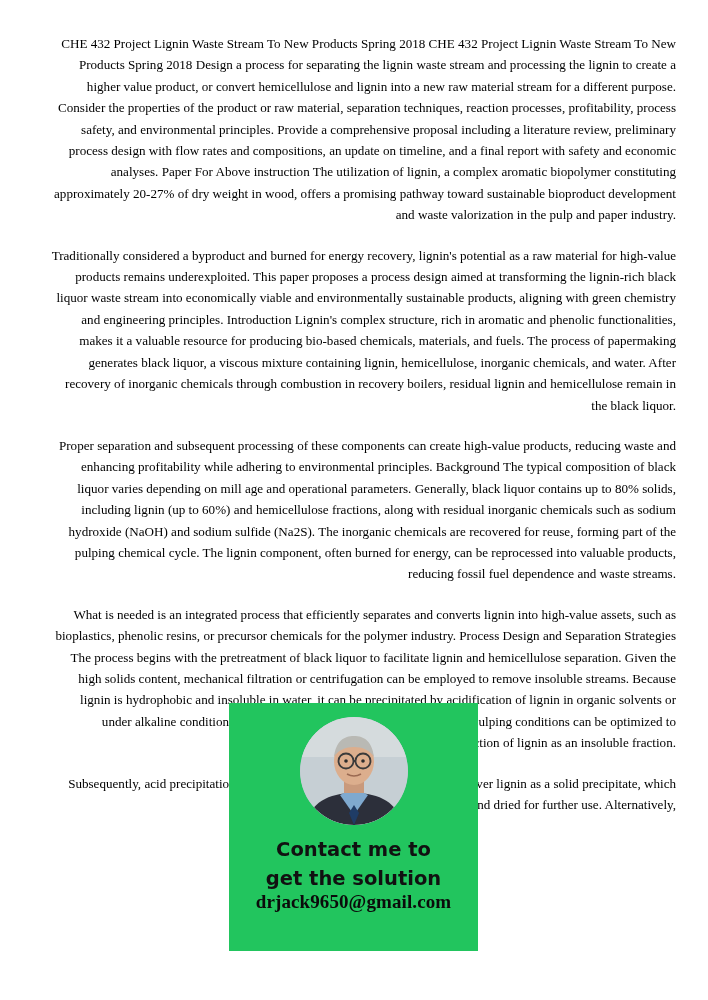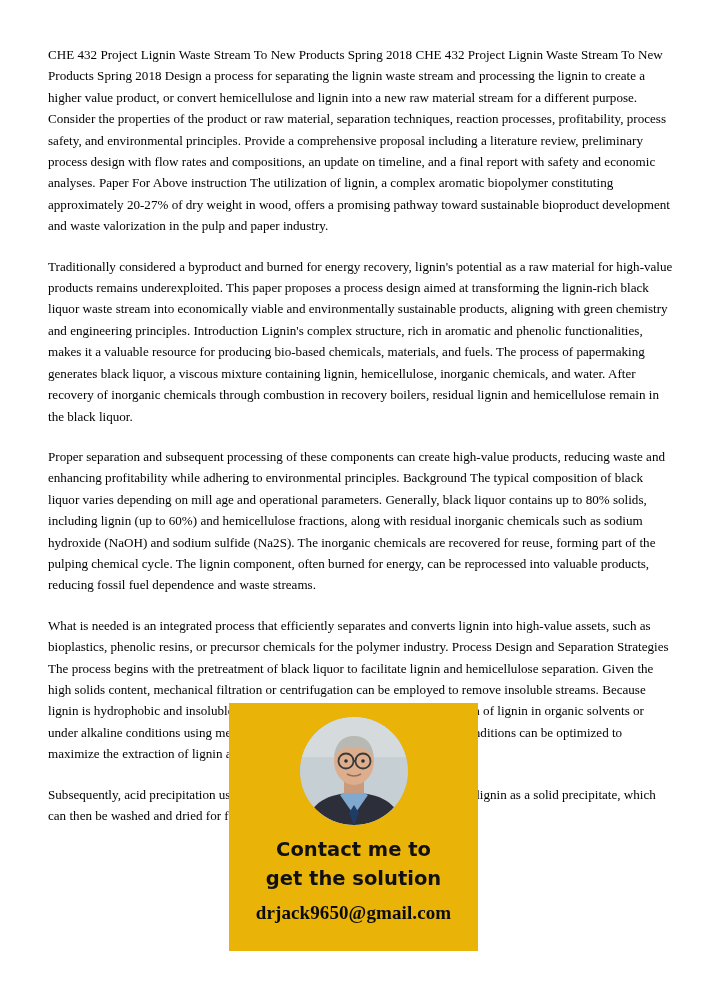--- a/index.html
+++ b/index.html
@@ -22,37 +22,37 @@
     height: 1000px;
     background: #ffffff;
   }
   .doc-body {
     position: absolute;
     left: 48px;
     top: 32px;
     width: 628px;
   }
   .para {
-    margin: 12px 0 19px 0;
+    margin: 1px 0 19px 0;
     font-size: 13.1px;
     line-height: 21.4px;
     color: #000000;
-    text-align: left;
+    text-align: right;
   }
   .para:last-child {
     margin-bottom: 0;
   }
   
   .overlay-card {
     position: absolute;
     left: 229px;
     top: 703px;
     width: 249px;
     height: 248px;
-    background: #eab308;
+    background: #22c55e;
     display: flex;
     flex-direction: column;
     align-items: center;
     box-sizing: border-box;
     padding-top: 14px;
   }
   .avatar {
     width: 108px;
     height: 108px;
     border-radius: 50%;
@@ -74,21 +74,20 @@
   }
   .overlay-line.first {
     margin-top: 12px;
   }
   .overlay-email {
     font-family: "Liberation Serif", serif;
     font-weight: bold;
     font-size: 19px;
     color: #0b0b0b;
     text-align: center;
-    margin-top: 11px;
     letter-spacing: 0.1px;
   }
 </style>
 </head>
 <body>
 
 <div class="page">
 
   <div class="doc-body">
     <p class="para">CHE 432 Project Lignin Waste Stream To New Products Spring 2018 CHE 432 Project Lignin Waste Stream To New Products Spring 2018 Design a process for separating the lignin waste stream and processing the lignin to create a higher value product, or convert hemicellulose and lignin into a new raw material stream for a different purpose. Consider the properties of the product or raw material, separation techniques, reaction processes, profitability, process safety, and environmental principles. Provide a comprehensive proposal including a literature review, preliminary process design with flow rates and compositions, an update on timeline, and a final report with safety and economic analyses. Paper For Above instruction The utilization of lignin, a complex aromatic biopolymer constituting approximately 20-27% of dry weight in wood, offers a promising pathway toward sustainable bioproduct development and waste valorization in the pulp and paper industry.</p>

